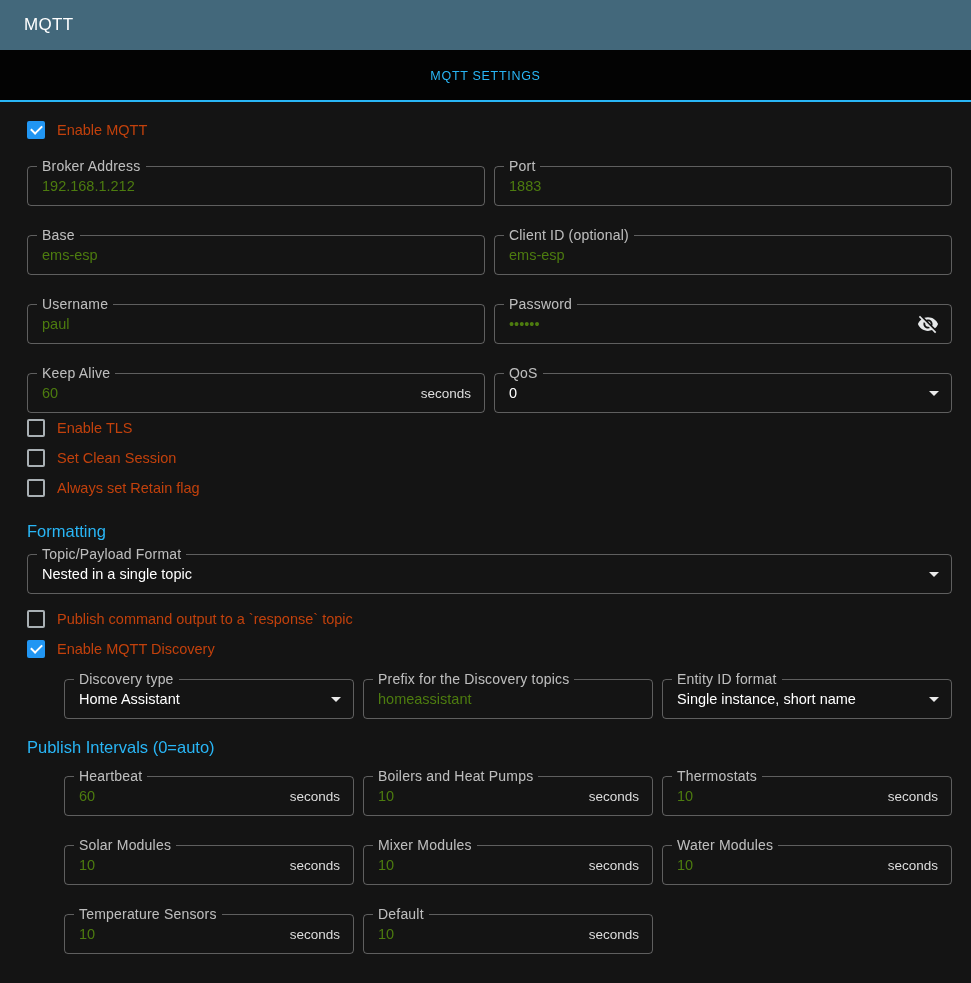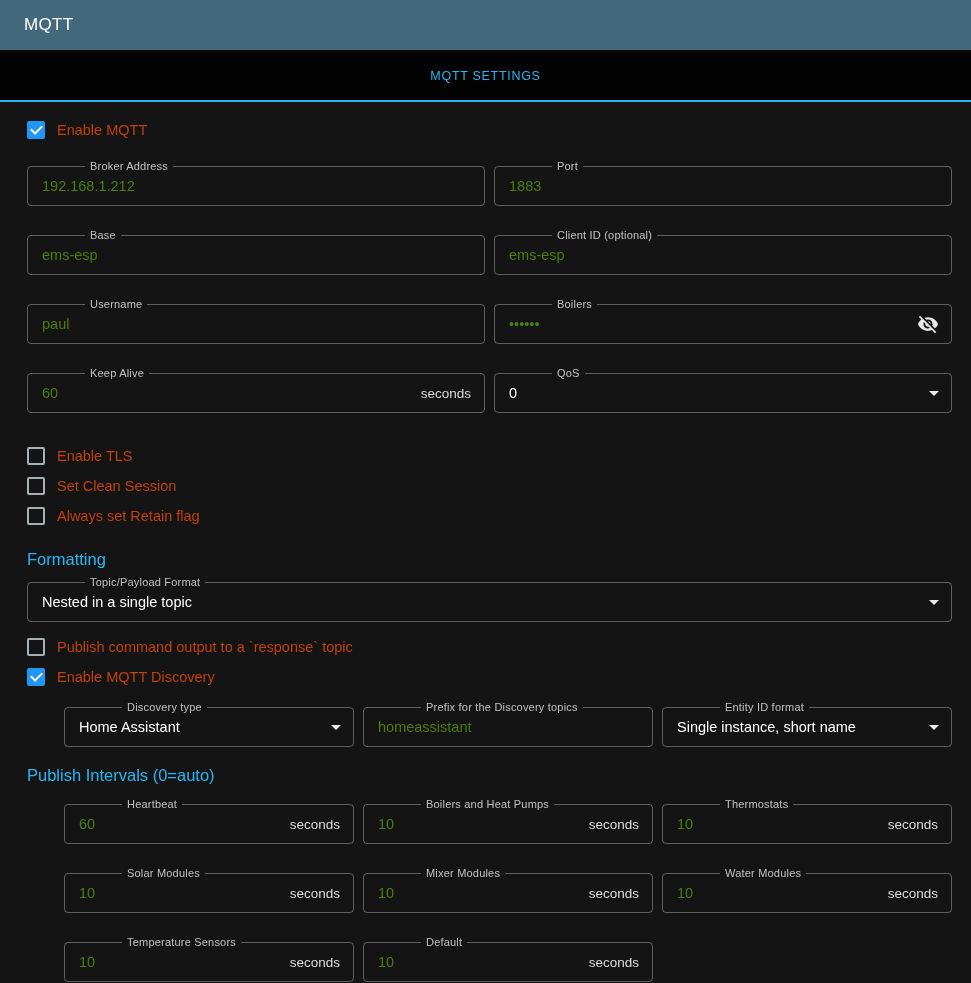--- a/index.html
+++ b/index.html
@@ -37,31 +37,31 @@
                       border-color:var(--checkbox-checked,#2196f3); }
   .checkbox.checked::after { content:''; position:absolute; left:4px; top:0;
               width:5px; height:9px; border:solid #fff; border-width:0 2px 2px 0;
               transform:rotate(45deg); }
   .check-label { font-size:14.5px; color:#c2410c; }
 
   
   .row2 { display:grid; grid-template-columns:1fr 1fr; column-gap:9px; }
   .row3 { display:grid; grid-template-columns:1fr 1fr 1fr; column-gap:9px;padding-left:37px; }
   .row-full { display:block; }
-  .mt10{margin-top:10px;} .mt12{margin-top:28px;} .mt13{margin-top:13px;}
+  .mt10{margin-top:10px;} .mt12{margin-top:0;} .mt13{margin-top:13px;}
   .mt15{margin-top:15px;} .mt18{margin-top:18px;} .mt19{margin-top:19px;}
   .mt21{margin-top:21px;} .mt29{margin-top:29px;border-radius:19px;}
 
   
   .field { position:relative; height:40px; border:1px solid rgba(255,255,255,.32);
            border-radius:4px; display:flex; align-items:center; background:transparent; }
   .field-label { position:absolute; top:-7px; left:9px;
            background:var(--page-background,#141414); padding:0 5px;
-           font-size:11px; color:rgba(255,255,255,.72); letter-spacing:.2px;
-           white-space:nowrap; line-height:13px;margin-left:48px; }
+           font-size:14px; color:rgba(255,255,255,.72); letter-spacing:.2px;
+           white-space:nowrap; line-height:13px; }
   .field-input { flex:1; min-width:0; background:transparent; border:0; outline:0;
            color:#4d7c0f; font-size:14.5px; font-family:inherit; padding:0 14px; height:100%; }
   .field-suffix { font-size:13.5px; color:#dddddd; padding-right:13px; white-space:nowrap; }
   .select { cursor:pointer;gap:20px; }
   .select-value { flex:1; font-size:14.5px; color:#fff; padding:0 14px;
            white-space:nowrap; overflow:hidden; text-overflow:ellipsis; }
   .caret { width:0; height:0; border-left:5px solid transparent;
            border-right:5px solid transparent; border-top:5px solid #eaeaea;
            margin-right:12px; flex:none; }
 
@@ -115,21 +115,21 @@
         <input class="field-input" value="ems-esp" style="">
       </div>
     </div>
 
     <div class="row2 mt29">
       <div class="field">
         <span class="field-label">Username</span>
         <input class="field-input" value="paul" style="">
       </div>
       <div class="field">
-        <span class="field-label">Boilers</span>
+        <span class="field-label">Password</span>
         <input class="field-input" value="••••••" style="">
         <button class="eye-btn">
           <svg viewBox="0 0 24 24">
             <path d="M12 7c2.76 0 5 2.24 5 5 0 .65-.13 1.26-.36 1.83l2.92 2.92c1.51-1.26 2.7-2.89 3.43-4.75-1.73-4.39-6-7.5-11-7.5-1.4 0-2.74.25-3.98.7l2.16 2.16C10.74 7.13 11.35 7 12 7zM2 4.27l2.28 2.28.46.46C3.08 8.3 1.78 10.02 1 12c1.73 4.39 6 7.5 11 7.5 1.55 0 3.03-.3 4.38-.84l.42.42L19.73 22 21 20.73 3.27 3 2 4.27zM7.53 9.8l1.55 1.55c-.05.21-.08.43-.08.65 0 1.66 1.34 3 3 3 .22 0 .44-.03.65-.08l1.55 1.55c-.67.33-1.41.53-2.2.53-2.76 0-5-2.24-5-5 0-.79.2-1.53.53-2.2zm4.31-.78l3.15 3.15.02-.16c0-1.66-1.34-3-3-3l-.17.01z"></path>
           </svg>
         </button>
       </div>
     </div>
 
     <div class="row2 mt29">

